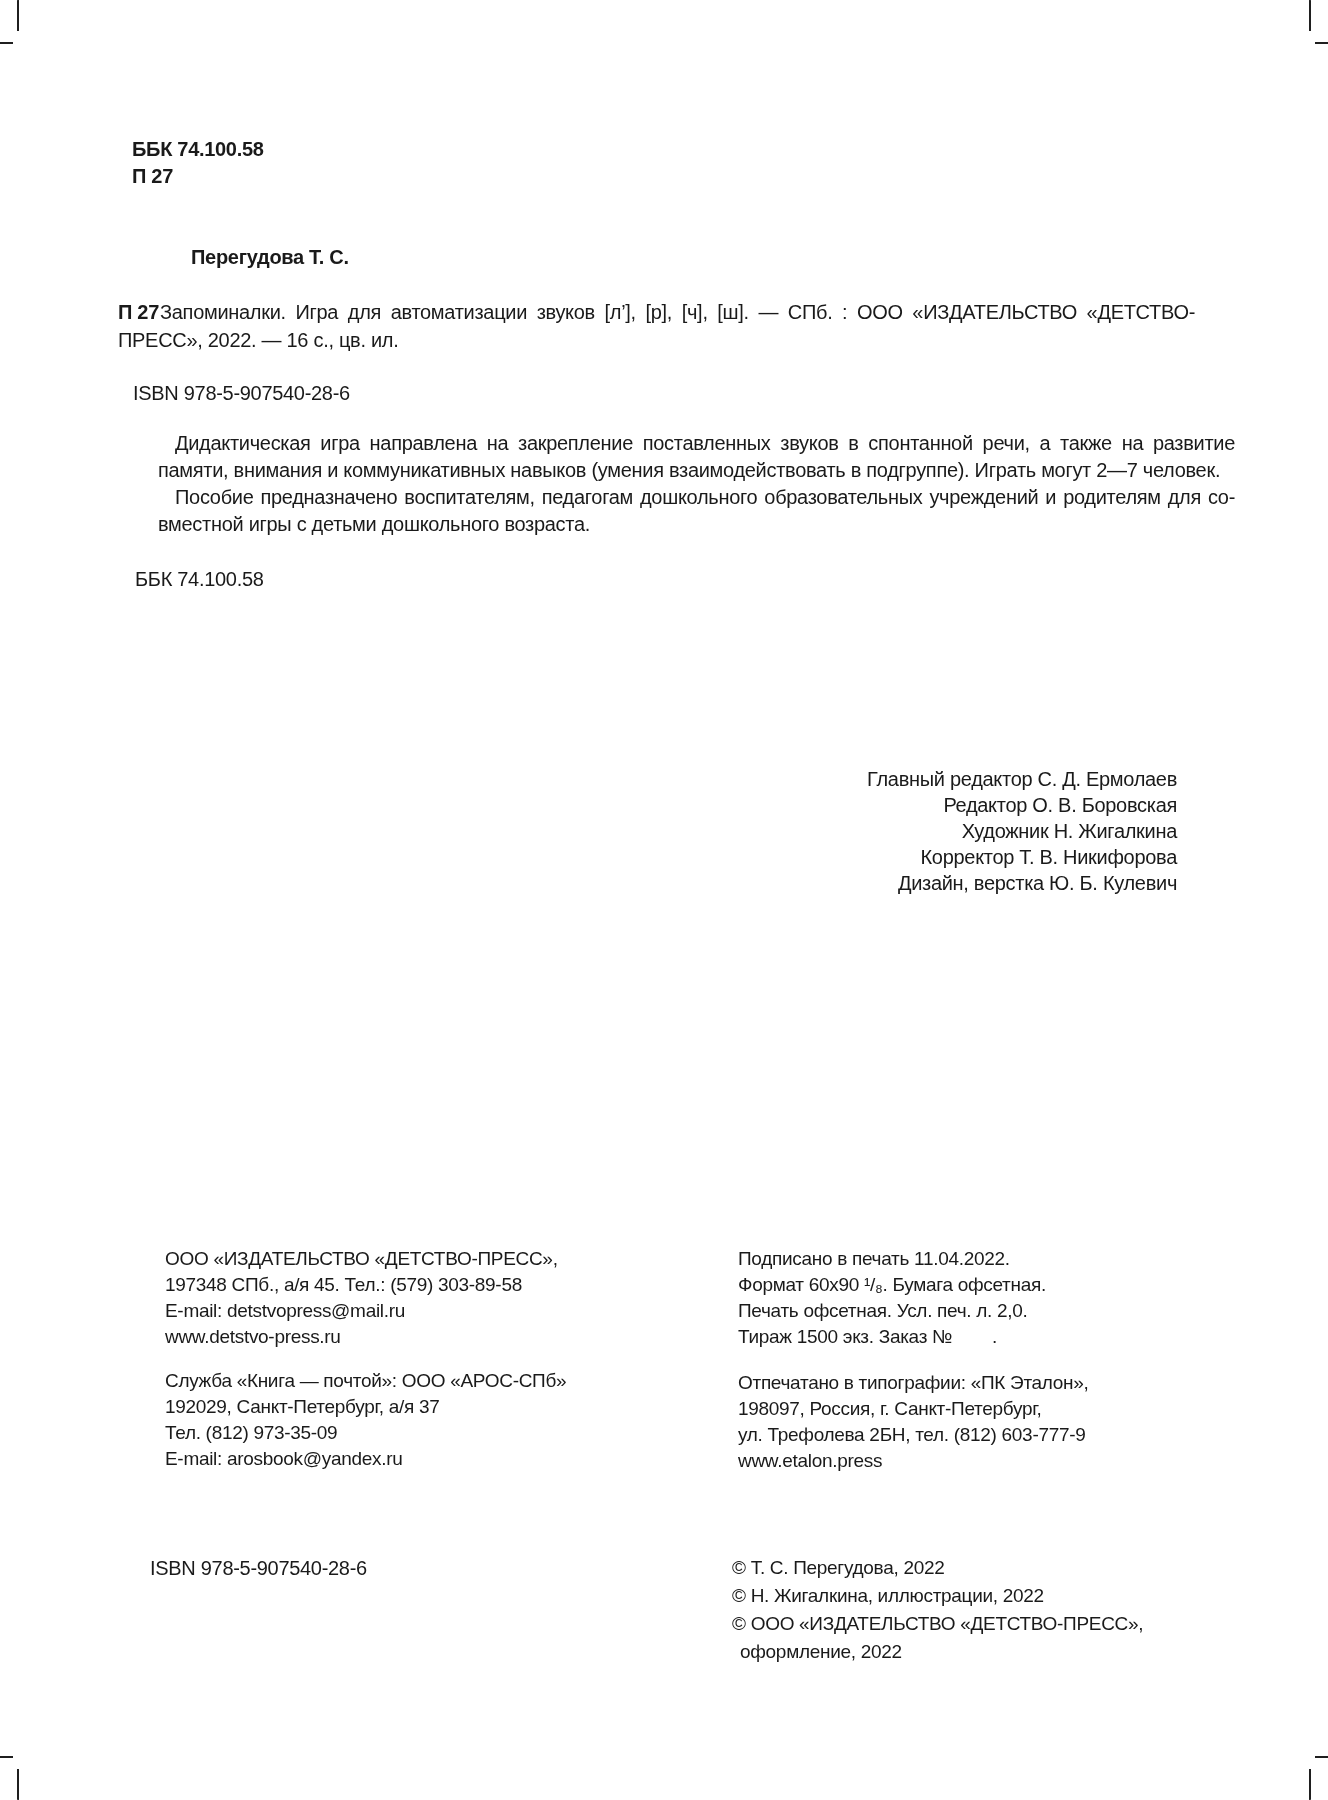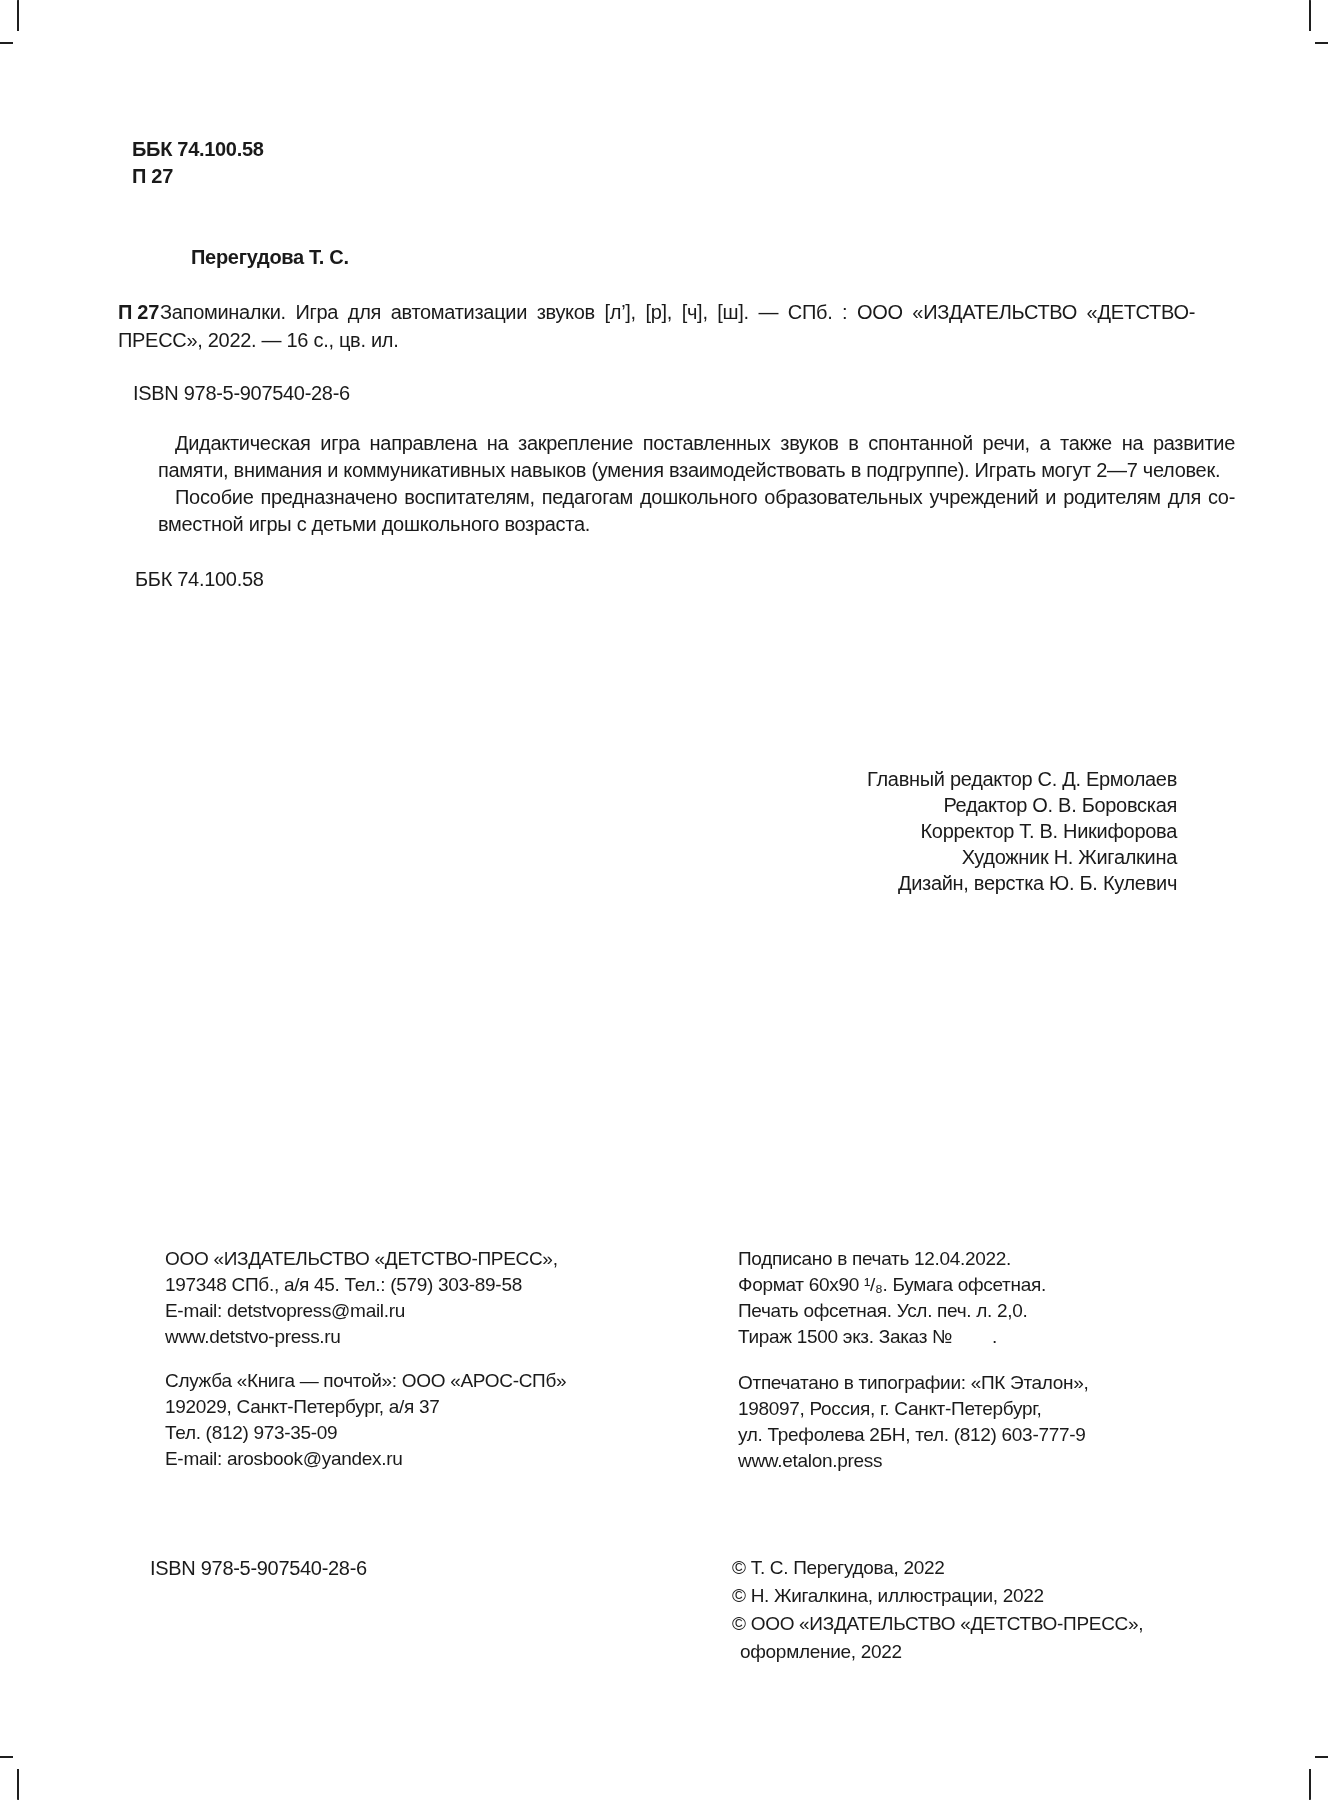--- a/index.html
+++ b/index.html
@@ -63,41 +63,41 @@
     <div>памяти, внимания и коммуникативных навыков (умения взаимодействовать в подгруппе). Играть могут 2—7 человек.</div>
     <div class="jline indent">Пособие предназначено воспитателям, педагогам дошкольного образовательных учреждений и родителям для со-</div>
     <div>вместной игры с детьми дошкольного возраста.</div>
   </div>
 
   <div class="blk" style="left:135px;top:566px;">ББК 74.100.58</div>
 
   <div class="blk credits" style="left:100px;top:766px;width:1077px;">
     <div>Главный редактор С. Д. Ермолаев</div>
     <div>Редактор О. В. Боровская</div>
+    <div>Художник Н. Жигалкина</div>
     <div>Корректор Т. В. Никифорова</div>
-    <div>Художник Н. Жигалкина</div>
     <div>Дизайн, верстка Ю. Б. Кулевич</div>
   </div>
 
   <div class="blk small" style="left:165px;top:1246px;">
     <div>ООО «ИЗДАТЕЛЬСТВО «ДЕТСТВО-ПРЕСС»,</div>
     <div>197348 СПб., а/я 45. Тел.: (579) 303-89-58</div>
     <div>E-mail: detstvopress@mail.ru</div>
     <div>www.detstvo-press.ru</div>
   </div>
 
   <div class="blk small" style="left:165px;top:1368px;">
     <div>Служба «Книга — почтой»: ООО «АРОС-СПб»</div>
     <div>192029, Санкт-Петербург, а/я 37</div>
     <div>Тел. (812) 973-35-09</div>
     <div>E-mail: arosbook@yandex.ru</div>
   </div>
 
   <div class="blk small" style="left:738px;top:1246px;">
-    <div>Подписано в печать 12.04.2022.</div>
+    <div>Подписано в печать 11.04.2022.</div>
     <div>Формат 60х90 ¹/₈. Бумага офсетная.</div>
     <div>Печать офсетная. Усл. печ. л. 2,0.</div>
     <div>Тираж 1500 экз. Заказ №&nbsp;&nbsp;&nbsp;&nbsp;&nbsp;&nbsp;&nbsp;&nbsp;.</div>
   </div>
 
   <div class="blk small" style="left:738px;top:1370px;">
     <div>Отпечатано в типографии: «ПК Эталон»,</div>
     <div>198097, Россия, г. Санкт-Петербург,</div>
     <div>ул. Трефолева 2БН, тел. (812) 603-777-9</div>
     <div>www.etalon.press</div>

